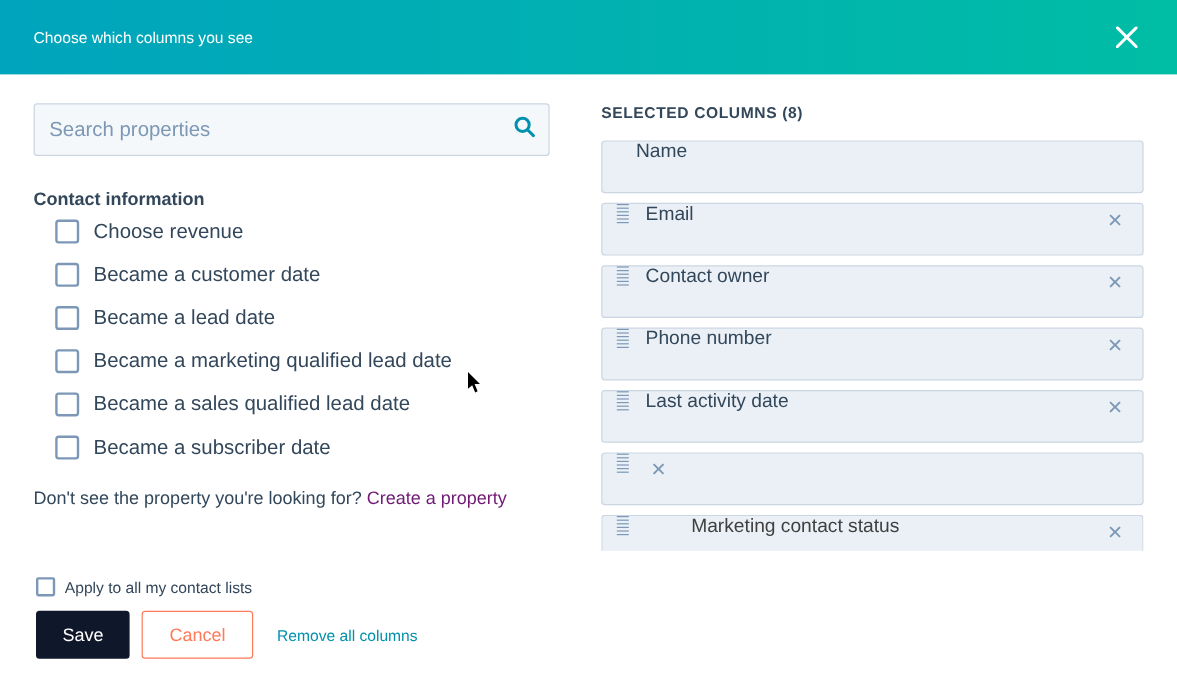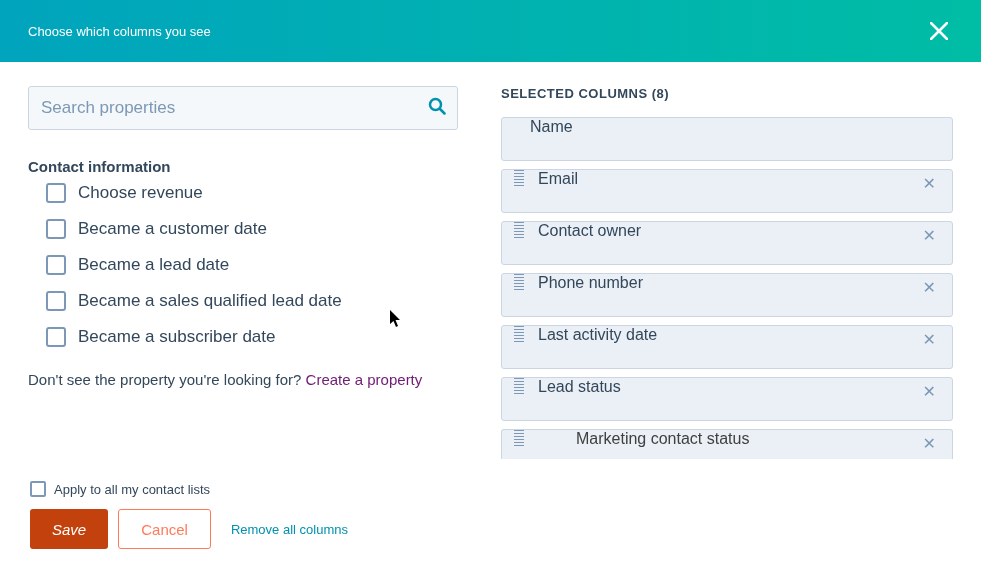--- a/index.html
+++ b/index.html
@@ -174,23 +174,22 @@
       padding: 0 22px;
       border-radius: 3px;
       font-size: 15px;
       cursor: pointer;
       display: inline-flex;
       align-items: center;
       justify-content: center;
       border: none;
     }
     .btn-primary {
-      background: #c2410c;
+      background: #0f172a;
       color: #fff;
-      font-style: italic;
     }
     .btn-secondary {
       background: #fff;
       color: #ff7a59;
       border: 1px solid #ff7a59;
     }
     .remove-all {
       color: #0091ae;
       font-size: 13px;
       cursor: pointer;
@@ -237,20 +236,24 @@
       <div class="prop-item">
         <div class="checkbox"></div>
         <span class="prop-label">Became a customer date</span>
       </div>
       <div class="prop-item">
         <div class="checkbox"></div>
         <span class="prop-label">Became a lead date</span>
       </div>
       <div class="prop-item">
         <div class="checkbox"></div>
+        <span class="prop-label">Became a marketing qualified lead date</span>
+      </div>
+      <div class="prop-item">
+        <div class="checkbox"></div>
         <span class="prop-label">Became a sales qualified lead date</span>
       </div>
       <div class="prop-item">
         <div class="checkbox"></div>
         <span class="prop-label">Became a subscriber date</span>
       </div>
     </div>
 
     <div class="help-text">
       <span>Don't see the property you're looking for? </span><span class="help-link">Create a property</span>
@@ -319,21 +322,20 @@
 
       <div class="sel-col-item">
         <div class="drag-handle">
             <span></span>
             <span></span>
             <span></span>
             <span></span>
             <span></span>
             <span></span>
           </div>
-        <span class="sel-label">Lead status</span>
         <span class="remove-x">✕</span>
       </div>
 
       <div class="sel-col-item faded" style="height:30px;border-bottom:none;border-radius:3px 3px 0 0;">
         <div class="drag-handle">
             <span></span>
             <span></span>
             <span></span>
             <span></span>
             <span></span>

